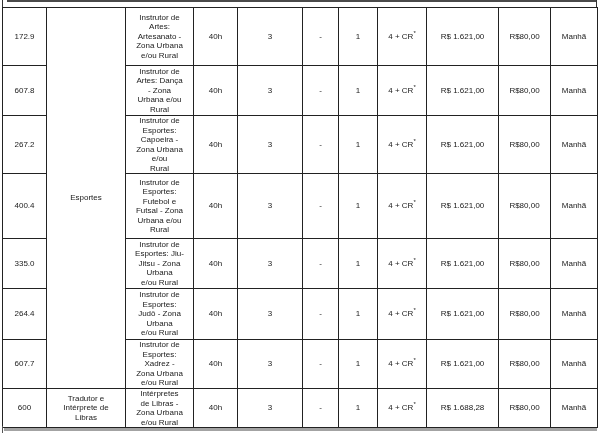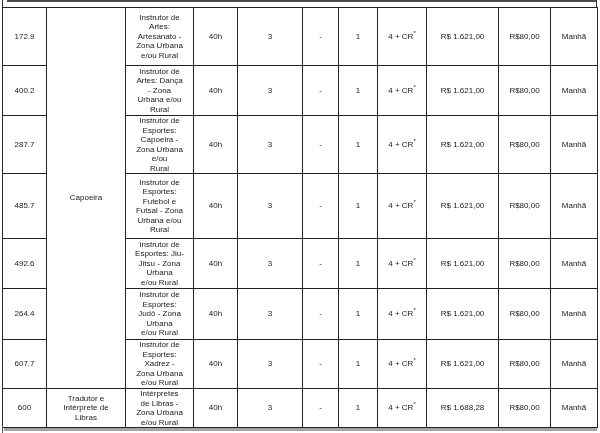--- a/index.html
+++ b/index.html
@@ -66,87 +66,87 @@
         <col style="width:36px">
         <col style="width:39px">
         <col style="width:49px">
       <col style="width:72px">
         <col style="width:52px">
         <col style="width:47px">
     </colgroup>
     <tbody>
       <tr class="r0">
         <td>172.9</td>
-        <td class="role-cell" rowspan="7">Capoeira</td>
+        <td class="role-cell" rowspan="7">Esportes</td>
         <td>Instrutor de
 Artes:
 Artesanato -
 Zona Urbana
 e/ou Rural</td>
         <td>40h</td>
         <td>3</td>
         <td>-</td>
         <td>1</td>
         <td><span>4 + CR</span><sup class="fn">*</sup></td>
         <td>R$ 1.621,00</td>
         <td>R$80,00</td>
         <td>Manhã</td>
       </tr>
       <tr class="r1">
-        <td>400.2</td>
+        <td>607.8</td>
         <td>Instrutor de
 Artes: Dança
 - Zona
 Urbana e/ou
 Rural</td>
         <td>40h</td>
         <td>3</td>
         <td>-</td>
         <td>1</td>
         <td><span>4 + CR</span><sup class="fn">*</sup></td>
         <td>R$ 1.621,00</td>
         <td>R$80,00</td>
         <td>Manhã</td>
       </tr>
       <tr class="r2">
-        <td>287.7</td>
+        <td>267.2</td>
         <td>Instrutor de
 Esportes:
 Capoeira -
 Zona Urbana
 e/ou
 Rural</td>
         <td>40h</td>
         <td>3</td>
         <td>-</td>
         <td>1</td>
         <td><span>4 + CR</span><sup class="fn">*</sup></td>
         <td>R$ 1.621,00</td>
         <td>R$80,00</td>
         <td>Manhã</td>
       </tr>
       <tr class="r3">
-        <td>485.7</td>
+        <td>400.4</td>
         <td>Instrutor de
 Esportes:
 Futebol e
 Futsal - Zona
 Urbana e/ou
 Rural</td>
         <td>40h</td>
         <td>3</td>
         <td>-</td>
         <td>1</td>
         <td><span>4 + CR</span><sup class="fn">*</sup></td>
         <td>R$ 1.621,00</td>
         <td>R$80,00</td>
         <td>Manhã</td>
       </tr>
       <tr class="r4">
-        <td>492.6</td>
+        <td>335.0</td>
         <td>Instrutor de
 Esportes: Jiu-
 Jitsu - Zona
 Urbana
 e/ou Rural</td>
         <td>40h</td>
         <td>3</td>
         <td>-</td>
         <td>1</td>
         <td><span>4 + CR</span><sup class="fn">*</sup></td>

